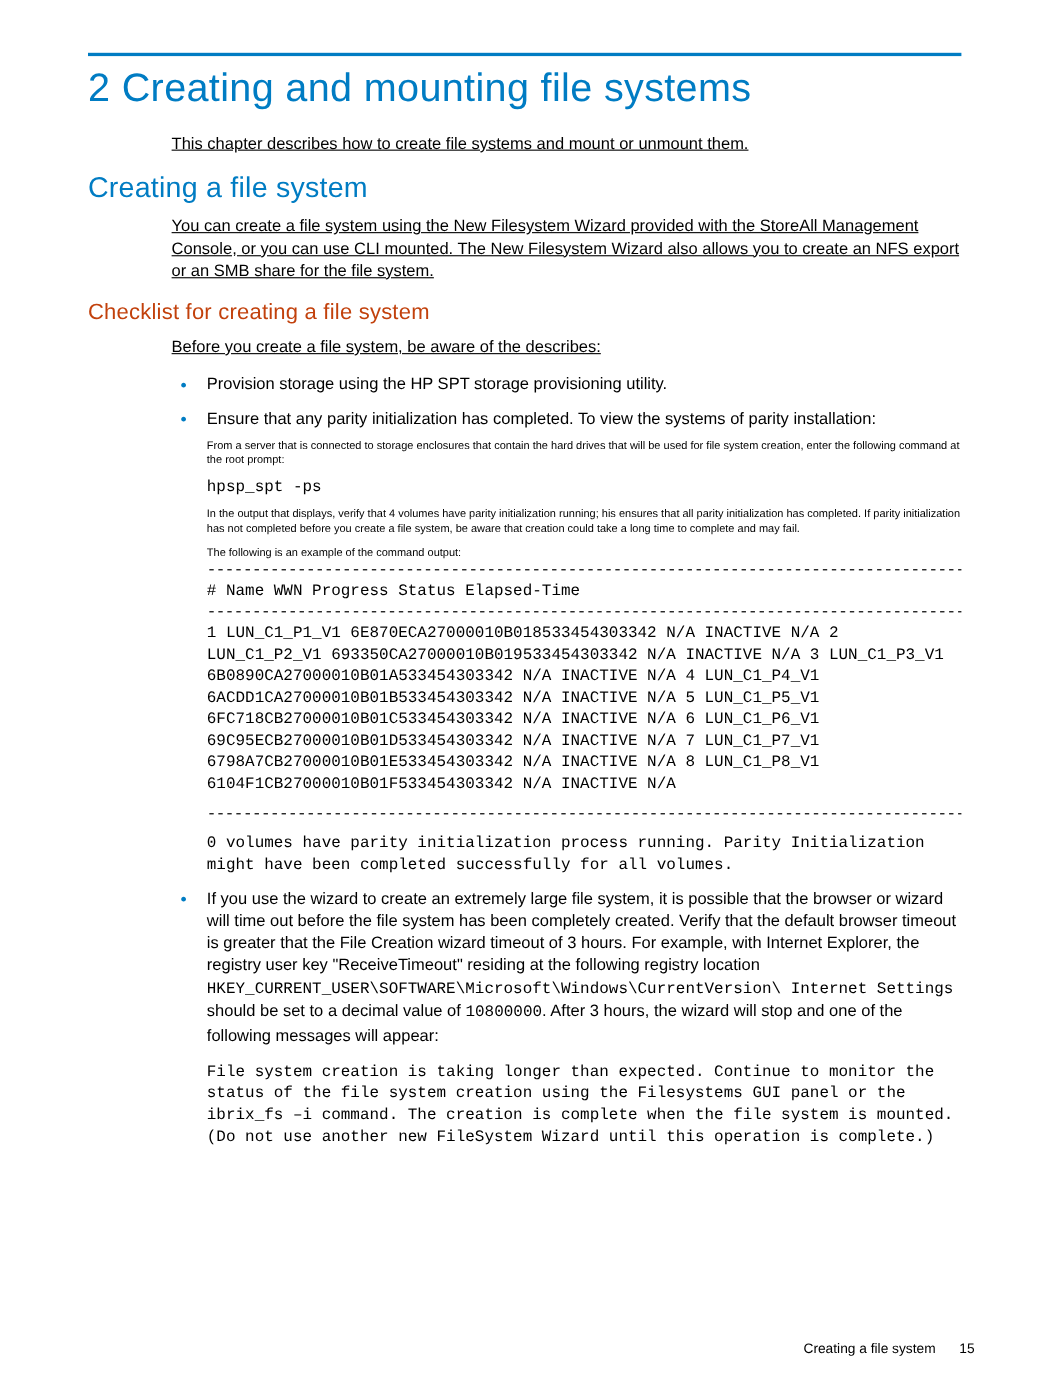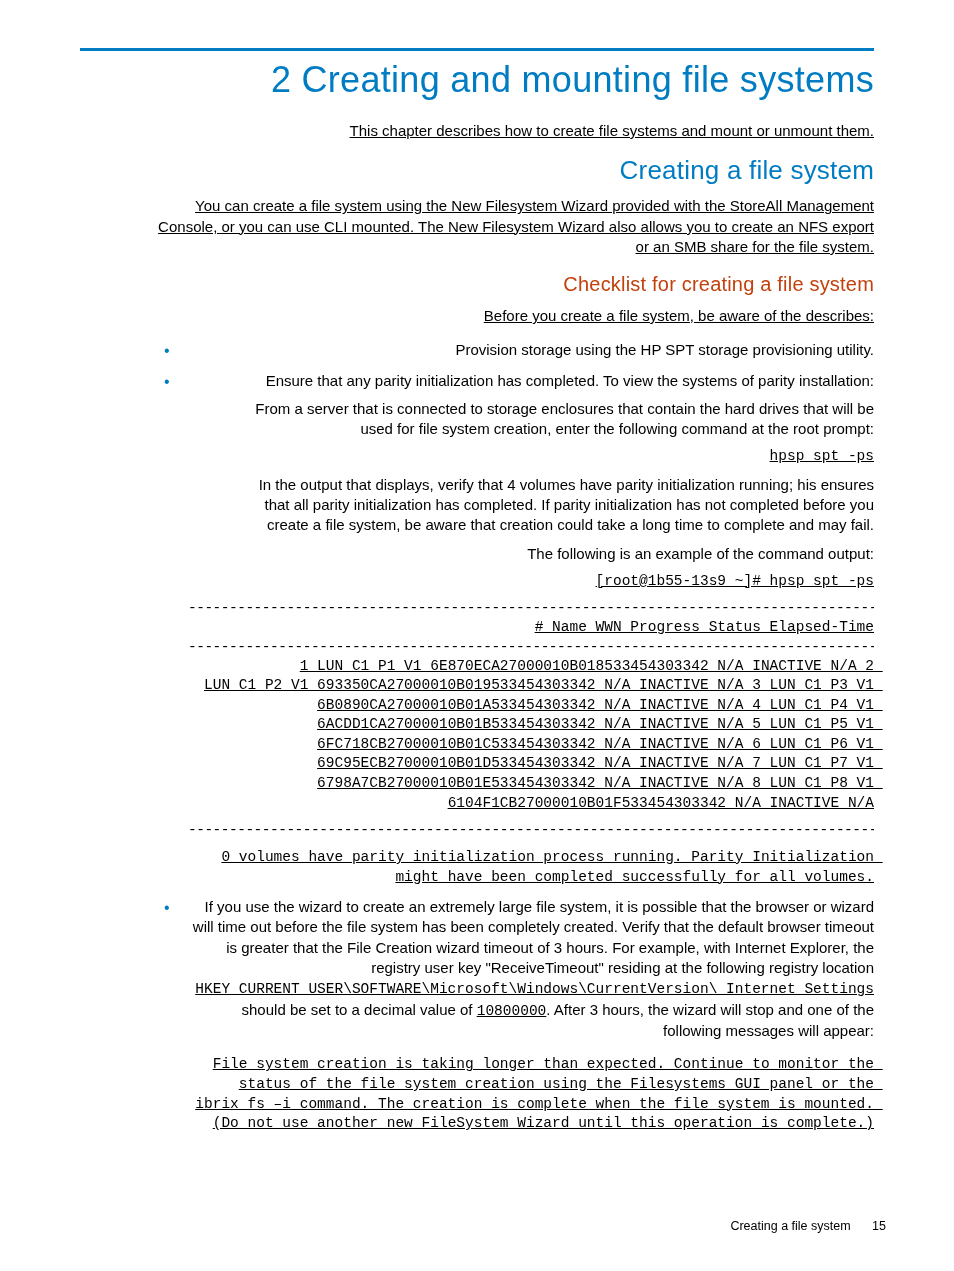--- a/index.html
+++ b/index.html
@@ -1,15 +1,15 @@
 <!DOCTYPE html>
 <html><head>
 <meta charset="utf-8">
 <style>
-  * { box-sizing: border-box; margin: 0; padding: 0; text-align: right; }
+  * { box-sizing: border-box; margin: 0; padding: 0; }
   body {
     font-family: Arial, Helvetica, sans-serif;
     width: 954px;
     height: 1271px;
     background: #fff;
     position: relative;
     padding: 48px 80px 0 80px;
     color: #000;
   }
   .top-rule {
@@ -66,29 +66,27 @@
   }
   ul.bullets > li::before {
     content: "•";
     position: absolute;
     left: 8px;
     top: 0;
     color: #007cc3;
     font-size: 16px;
   }
   .sub-para {
-    font-size: 15px;
+    font-size: 10px;
     line-height: 1.35;
     margin-top: 8px;
-    margin-left: 43px;
   }
   .code-inline, .code-block {
     font-family: "Courier New", Courier, monospace;
     font-size: 14.5px;
-    text-decoration: underline;
   }
   .code-block {
     line-height: 1.35;
     white-space: pre-wrap;
     word-break: break-word;
     margin-top: 8px;
     margin-bottom: 8px;
   }
   .dashed-rule {
     font-family: "Courier New", Courier, monospace;
@@ -139,21 +137,20 @@
     <li>
       <span>Provision storage using the HP SPT storage provisioning utility.</span>
     </li>
 
     <li>
       <span>Ensure that any parity initialization has completed. To view the systems of parity installation:</span>
       <div class="sub-para">From a server that is connected to storage enclosures that contain the hard drives that will be used for file system creation, enter the following command at the root prompt:</div>
       <div class="code-block">hpsp_spt -ps</div>
       <div class="sub-para">In the output that displays, verify that 4 volumes have parity initialization running; his ensures that all parity initialization has completed. If parity initialization has not completed before you create a file system, be aware that creation could take a long time to complete and may fail.</div>
       <div class="sub-para">The following is an example of the command output:</div>
-      <div class="code-block">[root@1b55-13s9 ~]# hpsp_spt -ps</div>
       <div class="dashed-rule">----------------------------------------------------------------------------------------------</div>
       <div class="code-block" style="margin:0"># Name WWN Progress Status Elapsed-Time</div>
       <div class="dashed-rule">----------------------------------------------------------------------------------------------</div>
       <div class="code-block" style="margin-top:0">1 LUN_C1_P1_V1 6E870ECA27000010B018533454303342 N/A INACTIVE N/A 2 LUN_C1_P2_V1 693350CA27000010B019533454303342 N/A INACTIVE N/A 3 LUN_C1_P3_V1 6B0890CA27000010B01A533454303342 N/A INACTIVE N/A 4 LUN_C1_P4_V1 6ACDD1CA27000010B01B533454303342 N/A INACTIVE N/A 5 LUN_C1_P5_V1 6FC718CB27000010B01C533454303342 N/A INACTIVE N/A 6 LUN_C1_P6_V1 69C95ECB27000010B01D533454303342 N/A INACTIVE N/A 7 LUN_C1_P7_V1 6798A7CB27000010B01E533454303342 N/A INACTIVE N/A 8 LUN_C1_P8_V1 6104F1CB27000010B01F533454303342 N/A INACTIVE N/A</div>
       <div class="dashed-rule">----------------------------------------------------------------------------------------------</div>
       <div class="code-block">0 volumes have parity initialization process running. Parity Initialization might have been completed successfully for all volumes.</div>
     </li>
 
     <li>
       <span class="mixed-text">

